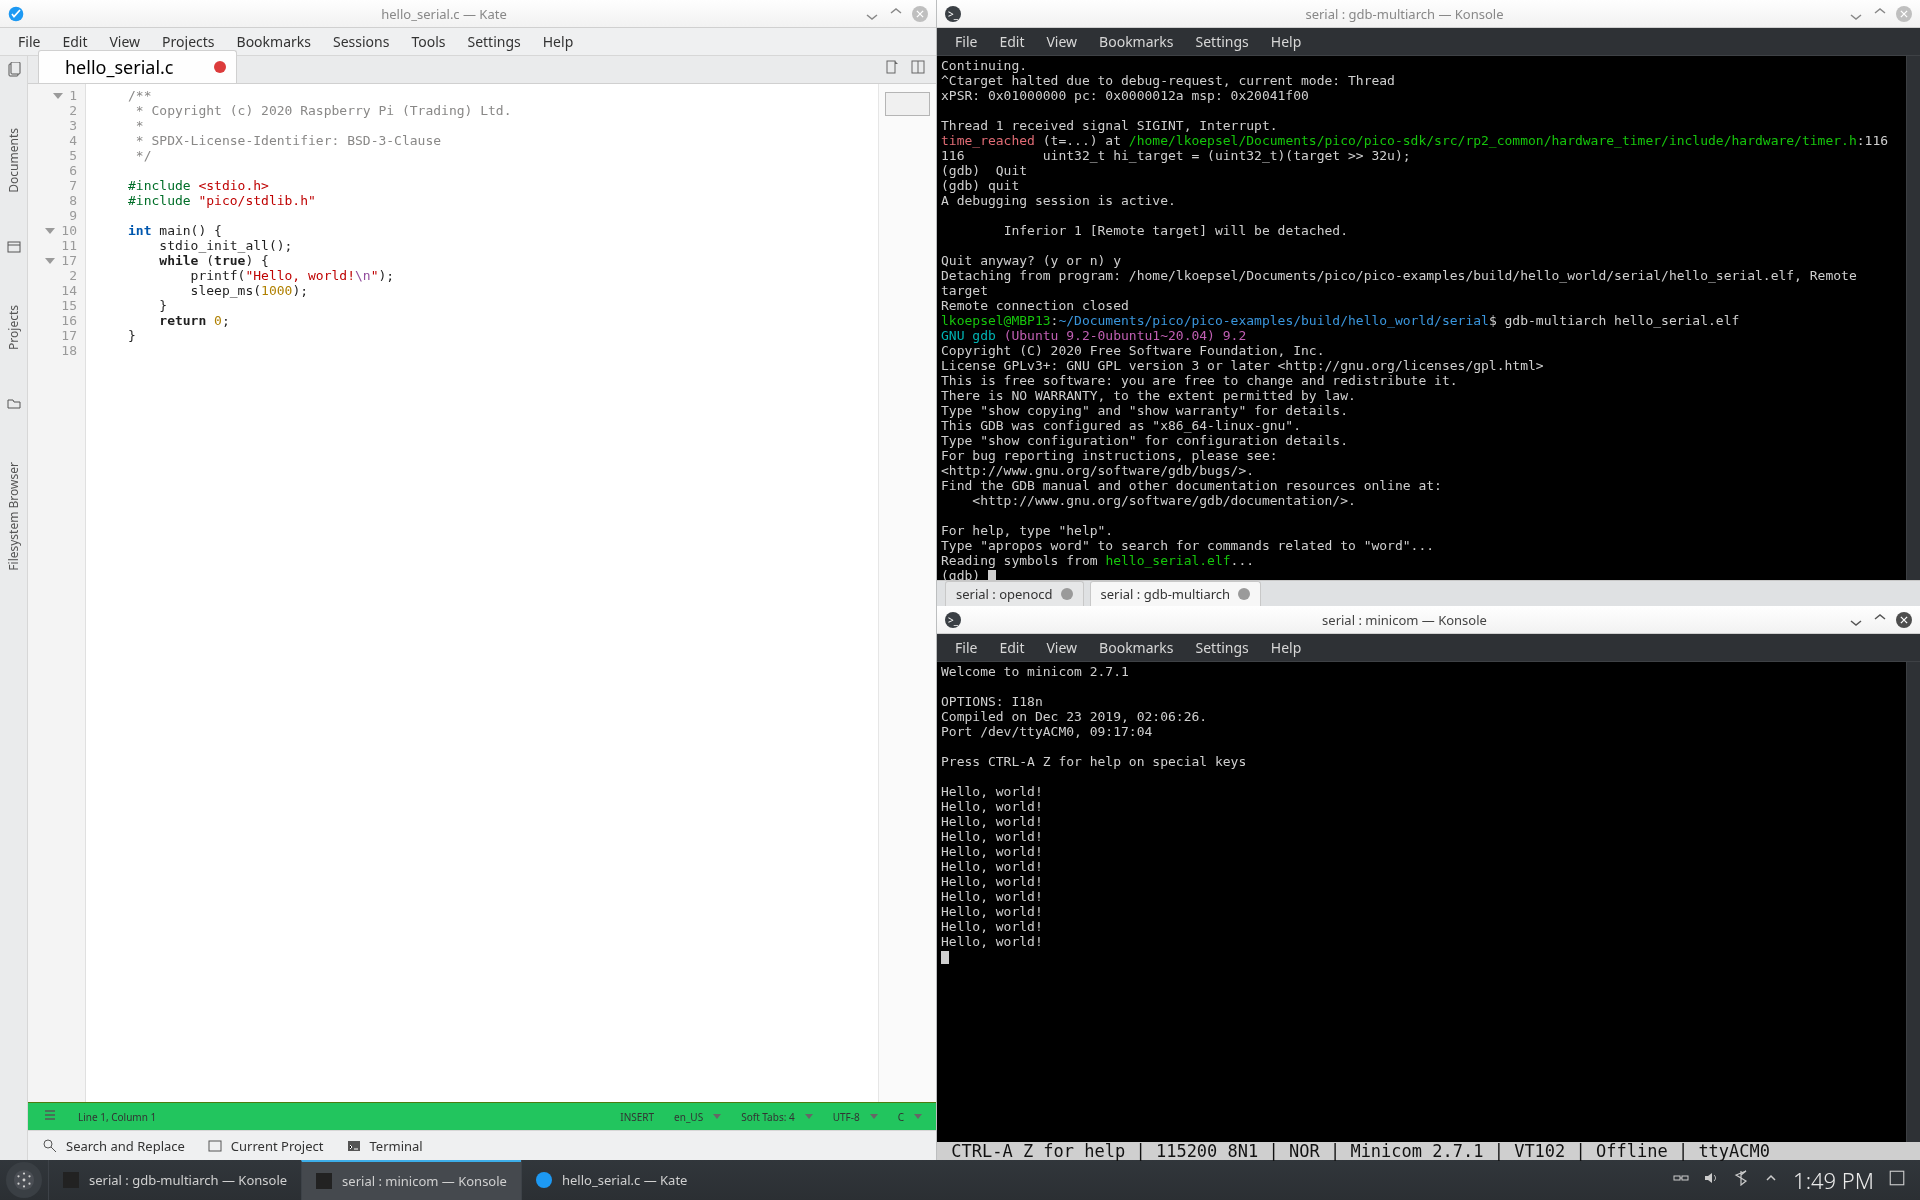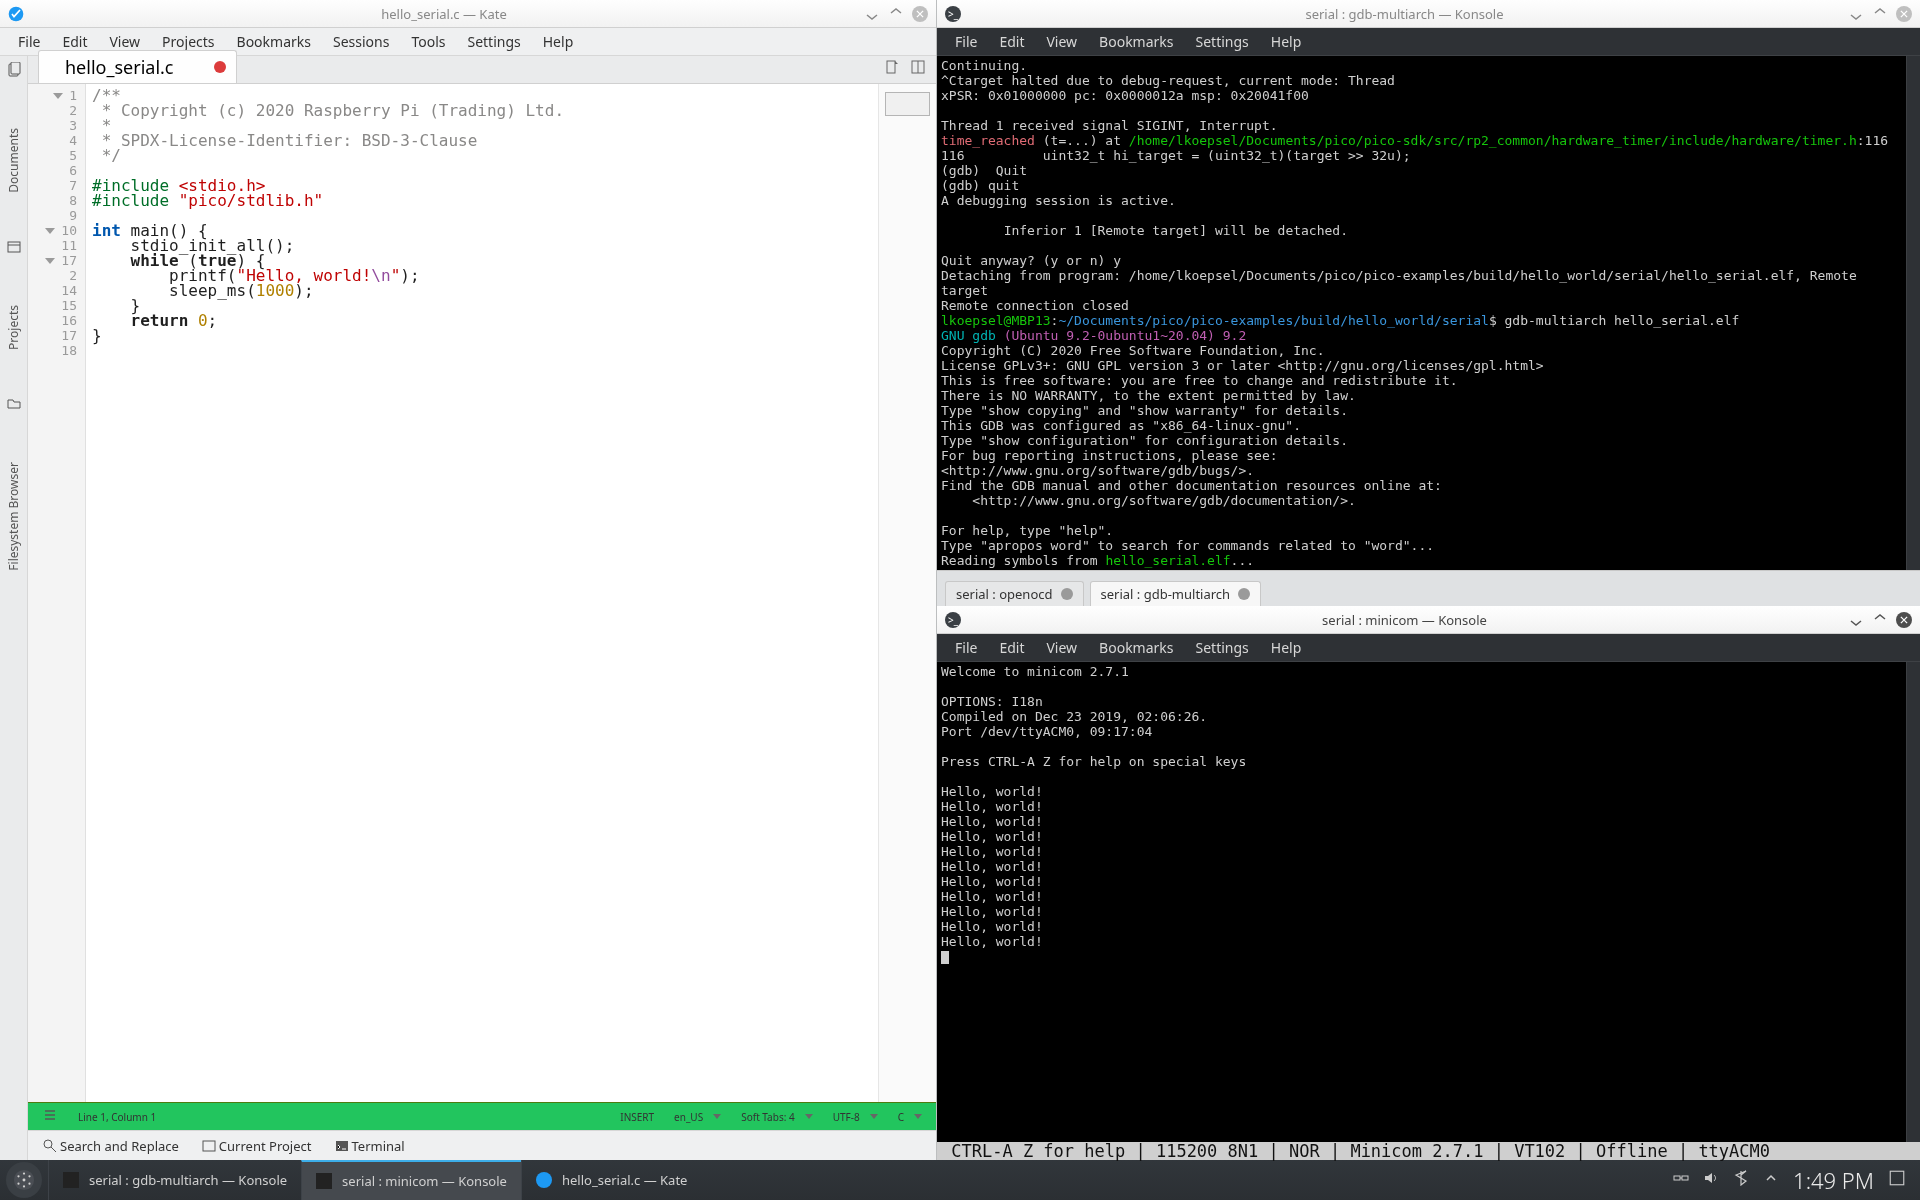--- a/index.html
+++ b/index.html
@@ -26,36 +26,36 @@
   .sidelabel { writing-mode: vertical-rl; transform: rotate(180deg); font-size:12px; padding:6px 2px; }
   .kate-main { flex:1; display:flex; flex-direction:column; }
   .tabrow { height:28px; display:flex; align-items:flex-end; padding-left:10px; background:#eaebec; border-bottom:1px solid #d0d0d0; position:relative; }
   .filetab { display:flex; align-items:center; gap:40px; padding:4px 10px 4px 26px; font-size:18px; border:1px solid #d0d0d0; border-bottom:none; background:#fefefe; border-radius:3px 3px 0 0; }
   .filetab .tclose { width:12px; height:12px; border-radius:50%; background:#dc3b3b; display:inline-block; }
   .tabrow .rightbtns { margin-left:auto; display:flex; gap:10px; padding:4px 10px; color:#666; }
   .editor-area { flex:1; display:flex; background:#ffffff; position:relative; }
   .gutter { width:58px; background:#f4f4f4; border-right:1px solid #e0e0e0; text-align:right; padding:4px 8px 0 0; font-family: "DejaVu Sans Mono", monospace; font-size:13px; color:#9a9a9a; line-height:15px; }
   .gutter .ln { height:15px; display:flex; justify-content:flex-end; align-items:center; gap:6px; }
   .fold { width:0; height:0; border-left:5px solid transparent; border-right:5px solid transparent; border-top:6px solid #9a9a9a; display:inline-block; }
-  .code { flex:1; font-family:"DejaVu Sans Mono", monospace; font-size:16px; line-height:15px; padding:4px 6px 0 6px; white-space:pre; color:#1f1f1f; }
+  .code { flex:1; font-family:"DejaVu Sans Mono", monospace; font-size:13px; line-height:15px; padding:4px 6px 0 6px; white-space:pre; color:#1f1f1f;margin-left:36px; }
   .c-comment{color:#898887;} .c-pre{color:#006e28;} .c-inc{color:#bf0303;} .c-type{color:#0057ae; font-weight:bold;} .c-kw{color:#1f1f1f; font-weight:bold;} .c-str{color:#bf0303;} .c-esc{color:#924c9d;} .c-num{color:#b08000;}
   .minimap { width:58px; background:#fafafa; border-left:1px solid #e6e6e6; padding:8px 6px; }
   .mm-view { height:24px; border:1px solid #b5b5b5; background:#f0f0f0; }
   .kate-status { height:28px; display:flex; align-items:center; gap:20px; padding:0 14px; font-size:10px; color:#333; border-top:1px solid #4d7c0f; background:#22c55e; }
   .kate-status .seg { display:flex; align-items:center; gap:6px; }
   .kate-status .spacer { flex:1; }
   .chev { display:inline-block; width:0; height:0; border-left:4px solid transparent; border-right:4px solid transparent; border-top:5px solid #666; margin-left:4px;}
   .kate-bottom { height:30px; display:flex; align-items:center; gap:22px; padding:0 14px; font-size:13px; border-top:1px solid #d7d7d7; background:#eff0f1; }
-  .kb-item { display:flex; align-items:center; gap:2px; color:#333; }
+  .kb-item { display:flex; align-items:center; gap:8px; color:#333; }
   
   .konsole-top { flex:1; display:flex; flex-direction:column; background:#2e3135; min-height:0; }
   .konsole-bottom { height:554px; display:flex; flex-direction:column; background:#2e3135; }
   .term { flex:1; background:#000; color:#cfcfcf; font-family:"DejaVu Sans Mono", monospace; font-size:13px; line-height:15px; padding:2px 4px; white-space:pre-wrap; overflow:hidden; }
   .term .mag { color:#c05fb3; } .term .grn { color:#16c60c; } .term .cyan { color:#3a96dd; } .term .teal{color:#00b3b3;} .term .red{color:#e06c75;}
-  .ktabs { height:36px; display:flex; align-items:flex-end; gap:6px; padding:0 8px; background:#dfe1e3; border-top:1px solid #c8c8c8; }
+  .ktabs { height:26px; display:flex; align-items:flex-end; gap:6px; padding:0 8px; background:#dfe1e3; border-top:1px solid #c8c8c8; }
   .ktab { display:flex; align-items:center; gap:8px; padding:3px 10px; font-size:13px; background:#e6e7e8; border:1px solid #c8c8c8; border-bottom:none; border-radius:3px 3px 0 0; color:#333; }
   .ktab.active { background:#f7f7f7; }
   .ktab .kx { width:12px; height:12px; border-radius:50%; background:#9a9a9a; display:inline-block; }
   .term-status { height:18px; background:#cfcfcf; color:#111; font-family:"DejaVu Sans Mono", monospace; font-size:17px; padding:0 4px; display:flex; align-items:center; white-space:pre; }
   .term-scroll { width:14px; background:#2e3135; border-left:1px solid #3c3f43; }
   .term-wrap { flex:1; display:flex; min-height:0; }
   .cursor { display:inline-block; width:8px; height:13px; background:#cfcfcf; vertical-align:text-bottom; }
   
   .taskbar { height:40px; width:1920px; background: linear-gradient(#31363b,#2b2f33); display:flex; align-items:center; color:#d0d0d0; font-size:13px; }
   .taskbar .start { width:36px; height:36px; margin:0 6px; border-radius:50%; background:#3a3f44; display:flex; align-items:center; justify-content:center; }

